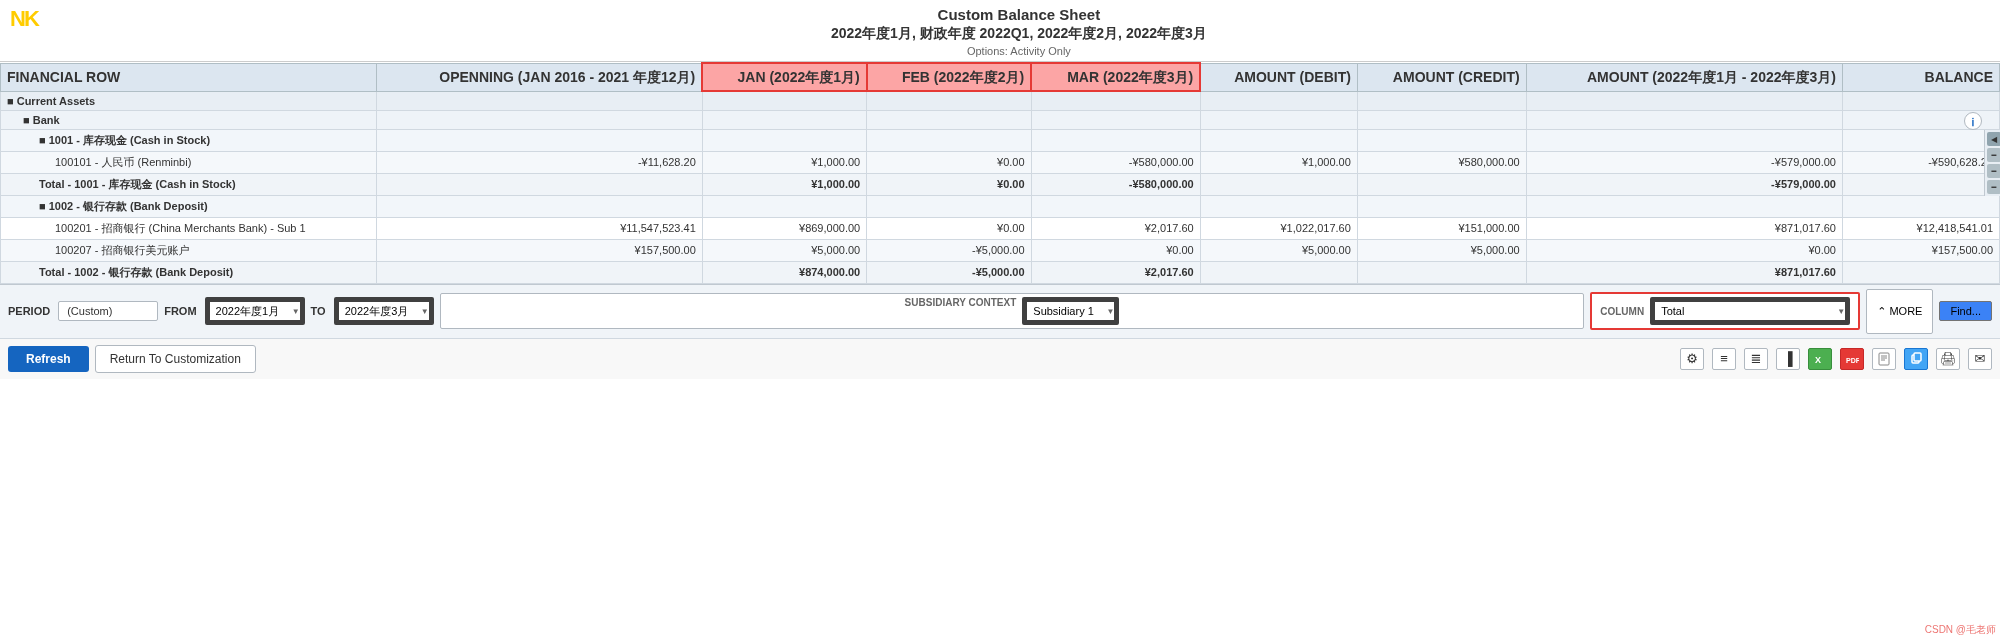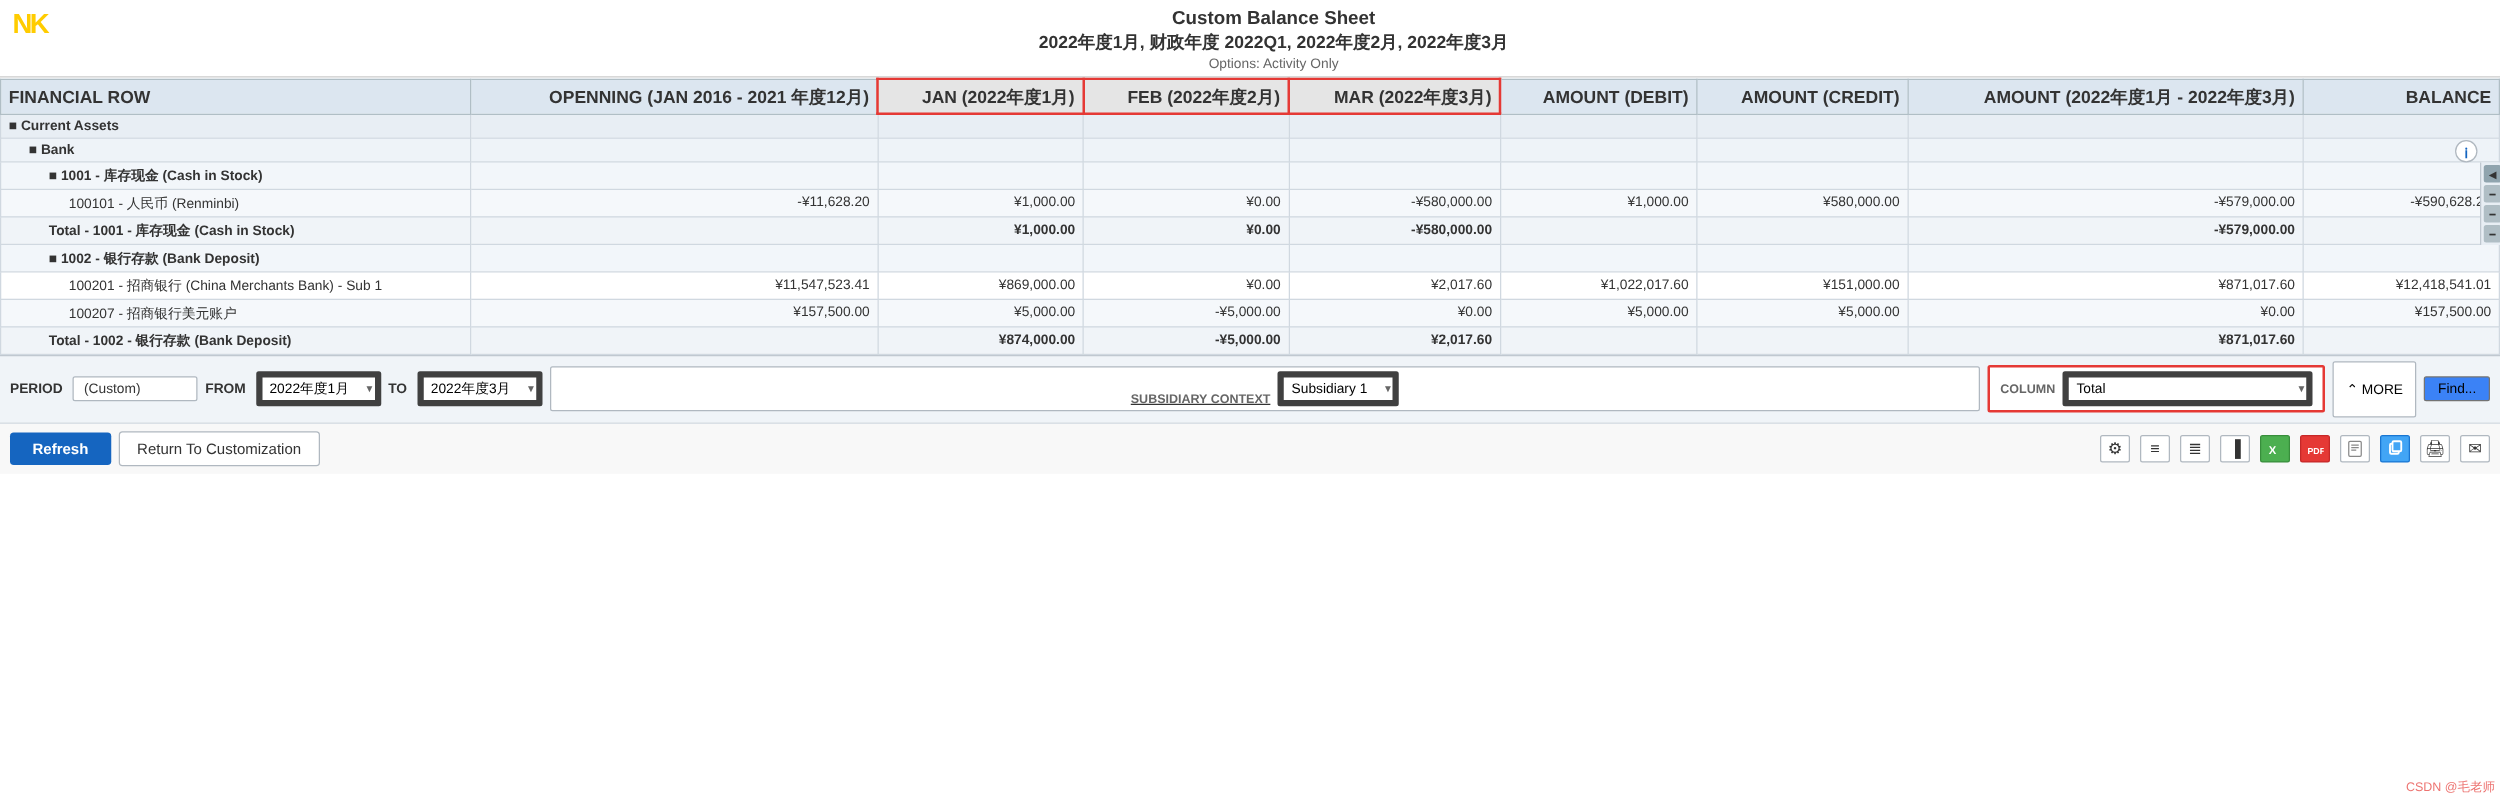--- a/index.html
+++ b/index.html
@@ -21,21 +21,21 @@
       padding: 4px 6px;
       font-size: 14px;
       font-weight: bold;
       text-align: center;
       vertical-align: middle;
       white-space: normal;
       line-height: 1.3;
     }
     thead th.highlight {
       border: 2px solid #e53935;
-      background: #e5e5e5;
+      background: #fca5a5;
     }
     tbody td {
       border: 1px solid #d0d8e0;
       padding: 3px 6px;
       font-size: 11px;
       white-space: nowrap;
     }
     tbody tr:nth-child(even) { background: #f5f8fb; }
 
     .row-group-header { font-weight: bold; background: #e8eef4 !important; }
@@ -76,28 +76,27 @@
       position: absolute;
       right: 5px;
       top: 50%;
       transform: translateY(-50%);
       pointer-events: none;
       color: #666;
     }
     .subsidiary-section {
       flex: 1;
       display: flex;
-      align-items: flex-end;
+      align-items: flex-start;
       justify-content: center;
       gap: 6px;
       border: 1px solid #b0b8c0;
       background: #fff;
       padding: 3px 8px;
       border-radius: 2px;
-      text-decoration: underline;
     }
     .subsidiary-label { font-size: 10px; font-weight: bold; color: #666; }
     .column-section {
       display: flex;
       align-items: center;
       gap: 6px;
       border: 2px solid #e53935;
       background: #fff;
       padding: 3px 8px;
       border-radius: 2px;

